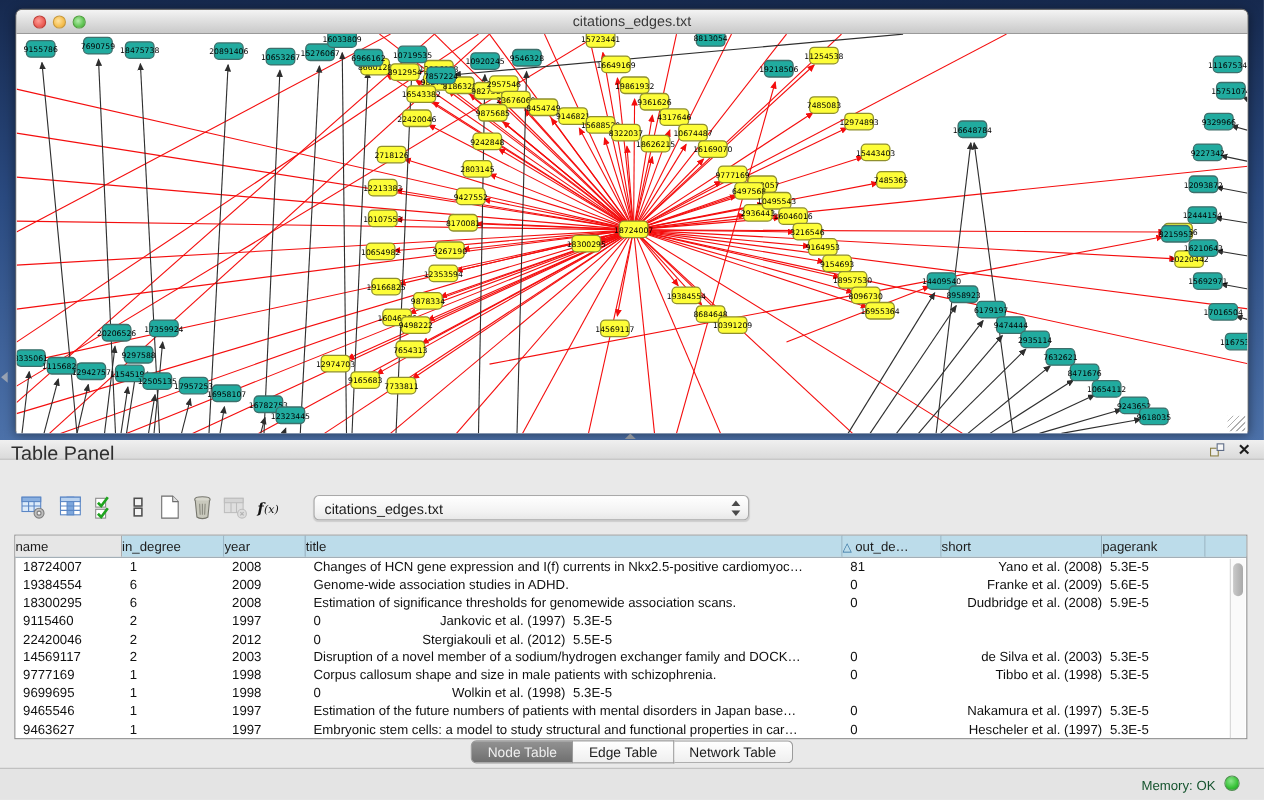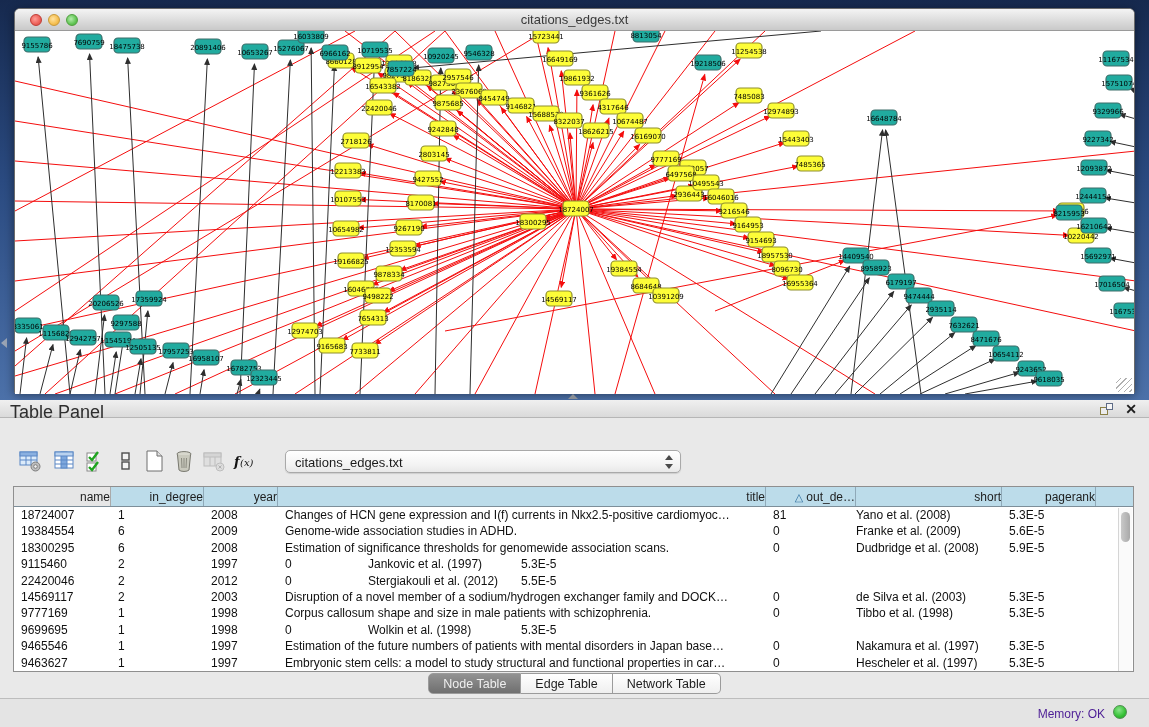--- a/index.html
+++ b/index.html
@@ -55,50 +55,50 @@
   #dropdown-arrows { position:absolute; right:7px; top:4px; width:9px; height:14px; }
   #dropdown-arrows .up { position:absolute; top:0; left:1px; width:0; height:0;
     border-left:4px solid transparent; border-right:4px solid transparent; border-bottom:5px solid #4a4a4a; }
   #dropdown-arrows .dn { position:absolute; bottom:0; left:1px; width:0; height:0;
     border-left:4px solid transparent; border-right:4px solid transparent; border-top:5px solid #4a4a4a; }
 
   
   #table-box { position:absolute; left:13px; top:486px; width:1121px; height:186px;
     background:#fff; border:1px solid #8f8f8f; }
   #thead { display:flex; height:20px; border-bottom:1px solid #7d8e99; }
-  .hcell { font-size:12px; color:#1d1d1d; text-align:right; line-height:20px;
+  .hcell { font-size:12px; color:#1d1d1d; text-align:left; line-height:20px;
     background:#bcdcea; border-right:1px solid #8fa9b8; overflow:hidden; white-space:nowrap; }
   .hcell.gray { background:#e6e6e6; border-right:1px solid #aaa; }
   .hcell.last { border-right:none; }
   .sortglyph { color:#2f6f9f; font-size:11px; margin-right:3px; }
   .c0{width:97px}.c1{width:93px}.c2{width:74px}.c3{width:488px}.c4{width:90px}.c5{width:146px}.c6{width:94px}.cf{flex:1}
   #tbody { position:relative; height:164px; overflow:hidden; }
   .trow { display:flex; height:16.4px; font-size:12px; color:#101010; white-space:nowrap; }
   .trow > div { overflow:hidden; padding-top:1px; }
   .cell-l { padding-left:7px; text-align:left; }
-  .cell-c { text-align:left; }
+  .cell-c { text-align:right; }
   #vscroll { position:absolute; right:1px; top:21px; width:14px; height:163px;
     background:#fafafa; border-left:1px solid #d5d5d5; }
   #vthumb { position:absolute; left:2px; top:4px; width:9px; height:30px;
     background:linear-gradient(90deg,#c9c9c9,#a9a9a9); border-radius:5px; }
 
   
   #tabs { position:absolute; left:0; top:673px; width:1149px; height:22px;
     display:flex; justify-content:center; }
   .seg { height:21px; line-height:21px; font-size:12.5px; padding:0 14px;
     background:linear-gradient(180deg,#ffffff,#efefef); color:#1d1d1d;
     border:1px solid #9b9b9b; border-left:none; }
   .seg.first { border-left:1px solid #9b9b9b; border-radius:5px 0 0 5px; }
   .seg.last { border-radius:0 5px 5px 0; }
   .seg.active { background:linear-gradient(180deg,#929292,#6f6f6f); color:#efefef; }
 
   
   #statusbar { position:absolute; left:0; top:698px; width:1149px; height:29px;
     border-top:1px solid #bdbdbd; background:#e4e4e4; }
-  #memory-label { position:absolute; right:44px; top:8px; font-size:12px; color:#4c1d95;margin-left:32px; }
+  #memory-label { position:absolute; right:44px; top:8px; font-size:12px; color:#14532d;margin-left:32px; }
   #memory-dot { position:absolute; right:22px; top:6px; width:14px; height:14px; border-radius:50%;
     background:radial-gradient(circle at 5px 4px,#8ae58a,#35c135 60%,#24972a); border:1px solid #4f8f50; }
 </style>
 </head>
 <body>
 
 <div id="stage">
 
   <div id="desktop"></div>
   <div id="left-grip"></div>

